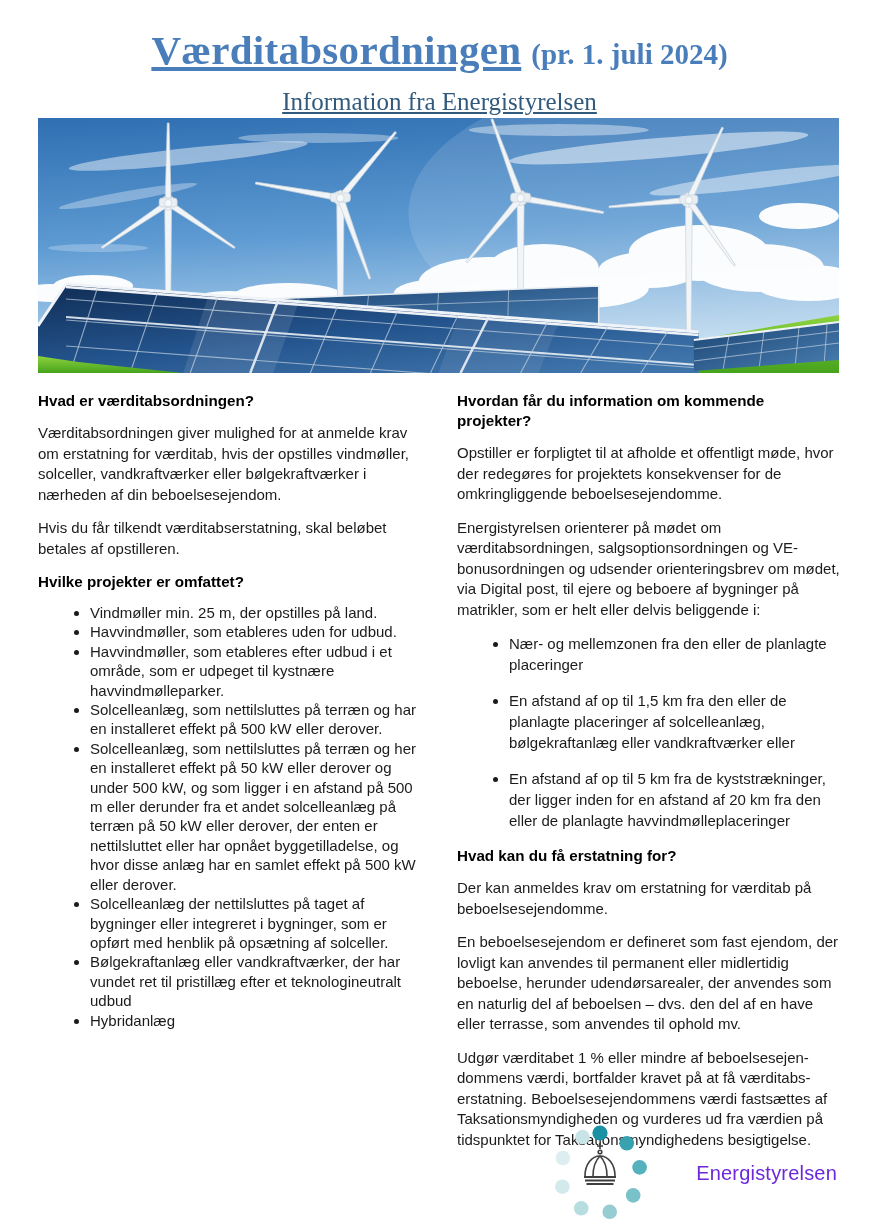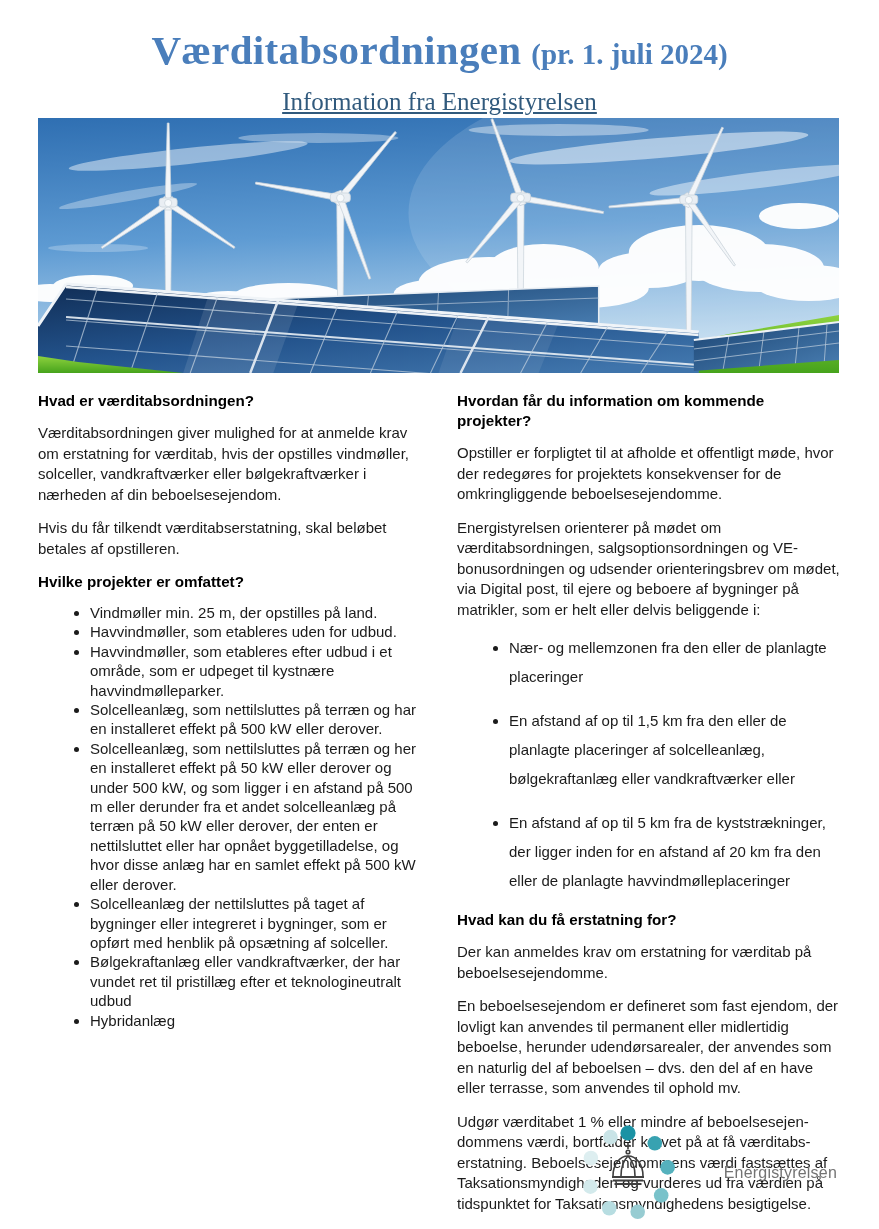--- a/index.html
+++ b/index.html
@@ -3,39 +3,39 @@
 <meta charset="utf-8">
 <style>
   html,body { margin:0; padding:0; background:#ffffff; }
   .page {
     position:relative; width:879px; height:1229px; background:#ffffff;
     font-family:"Liberation Sans", sans-serif; color:#1b1b1b; overflow:hidden;
   }
   
   .title-block { position:absolute; top:26px; left:0; width:100%; text-align:center;
     font-family:"Liberation Serif", serif; font-weight:bold; color:#4a7ebb; }
-  .title-main   { font-size:41px; letter-spacing:0.3px; }
+  .title-main   { font-size:41px; letter-spacing:0.3px;text-decoration:underline; }
   .title-suffix { font-size:29px; margin-left:6px; }
   .subtitle { position:absolute; top:88px; left:0; width:100%; text-align:center;
     font-family:"Liberation Serif", serif; font-size:25px; color:#315a7d;text-decoration:underline; }
   
   .hero { position:absolute; left:38px; top:118px; width:801px; height:255px; overflow:hidden; }
   .hero svg { display:block; }
   
   .columns { position:absolute; left:38px; top:391px; width:803px; display:flex; gap:35px; }
   .col { flex:1; font-size:15px; line-height:20.5px; }
   .col h4 { font-size:15.2px; line-height:20px; margin:7px 0 11px 0; color:#000; }
   .col h4.first { margin-top:0; }
   .col p { margin:12px 0 13px 0; }
   ul { margin:1px 0 13px 0; padding-left:52px; }
   ul.tight li  { line-height:19.4px; }
-  ul.spaced li { line-height:29px; margin-bottom:15px; }
+  ul.spaced li { line-height:21px; margin-bottom:15px; }
   
   .footer { position:absolute; right:42px; bottom:4px; display:flex; align-items:center; gap:10px; }
-  .logo-text { font-size:16px; color:#737373; letter-spacing:0.2px;margin-left:34px; }
+  .logo-text { font-size:20px; color:#6d28d9; letter-spacing:0.2px;margin-left:34px; }
 </style>
 </head>
 <body>
 
 <div class="page">
 
   <div class="title-block">
     <span class="title-main">Værditabsordningen</span>
     <span class="title-suffix">(pr. 1. juli 2024)</span>
   </div>

